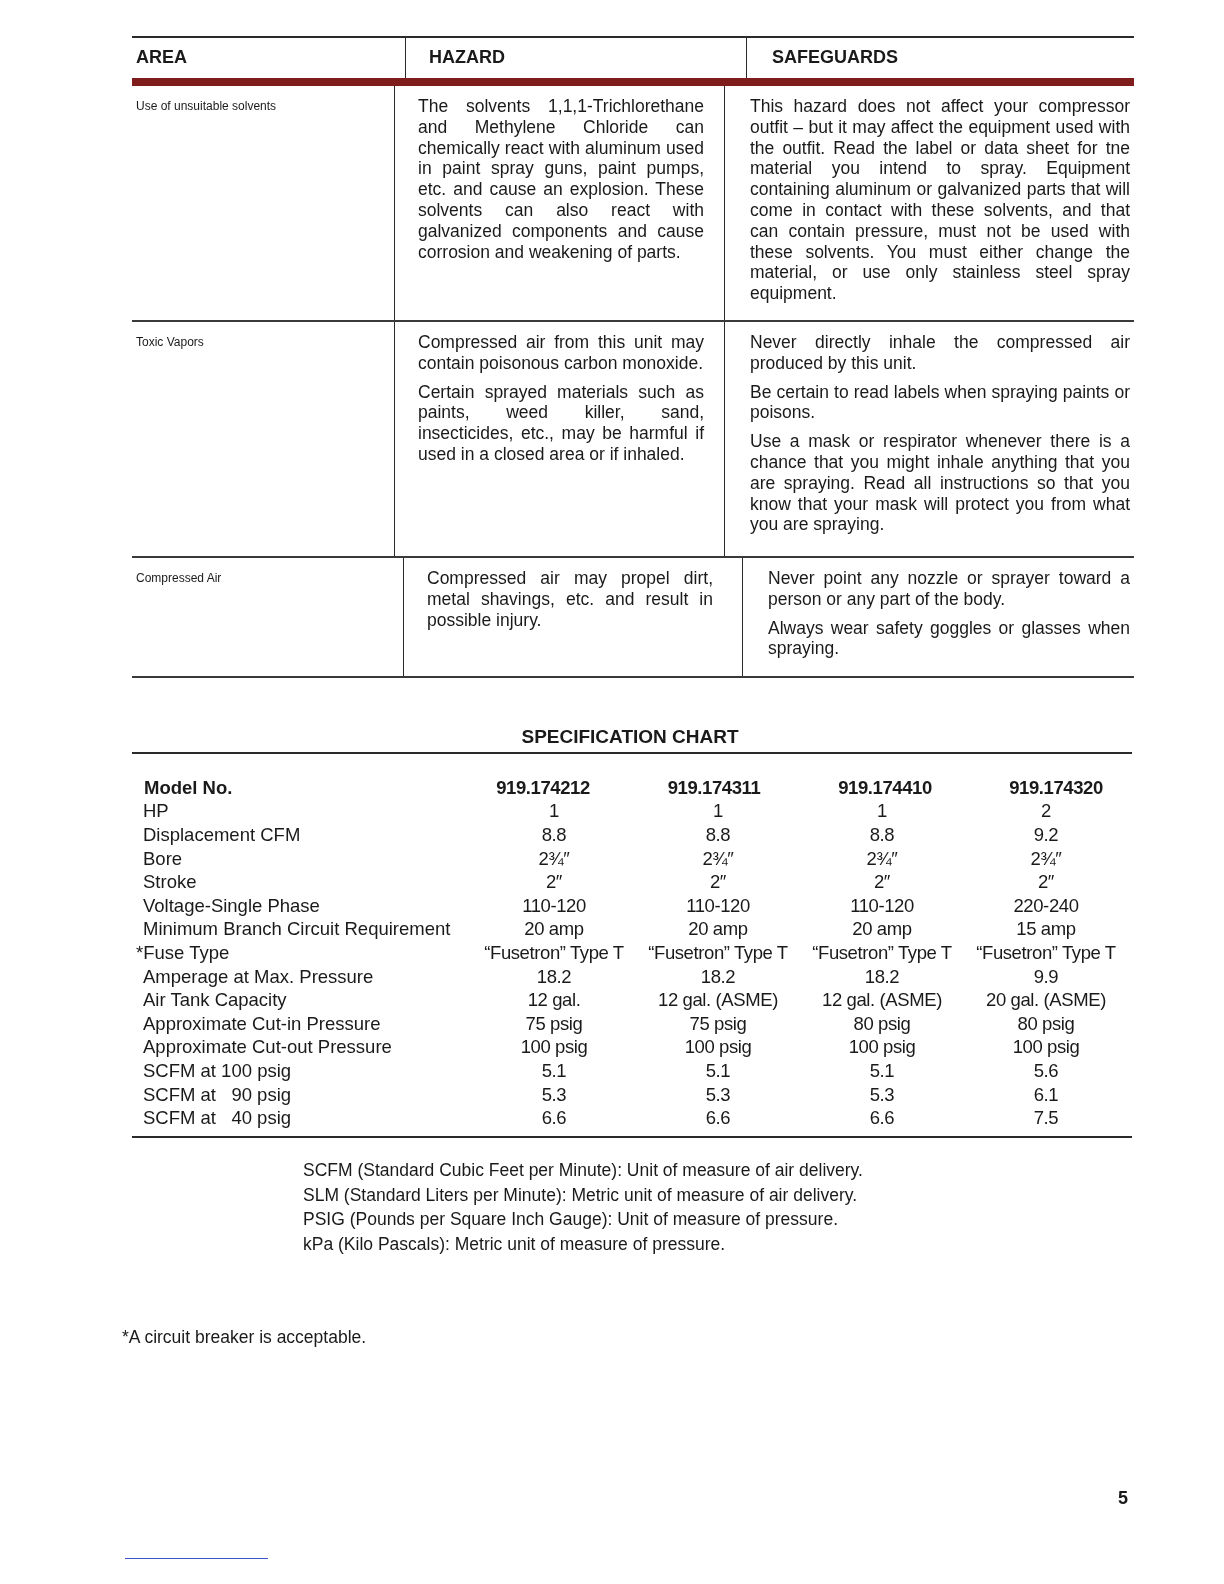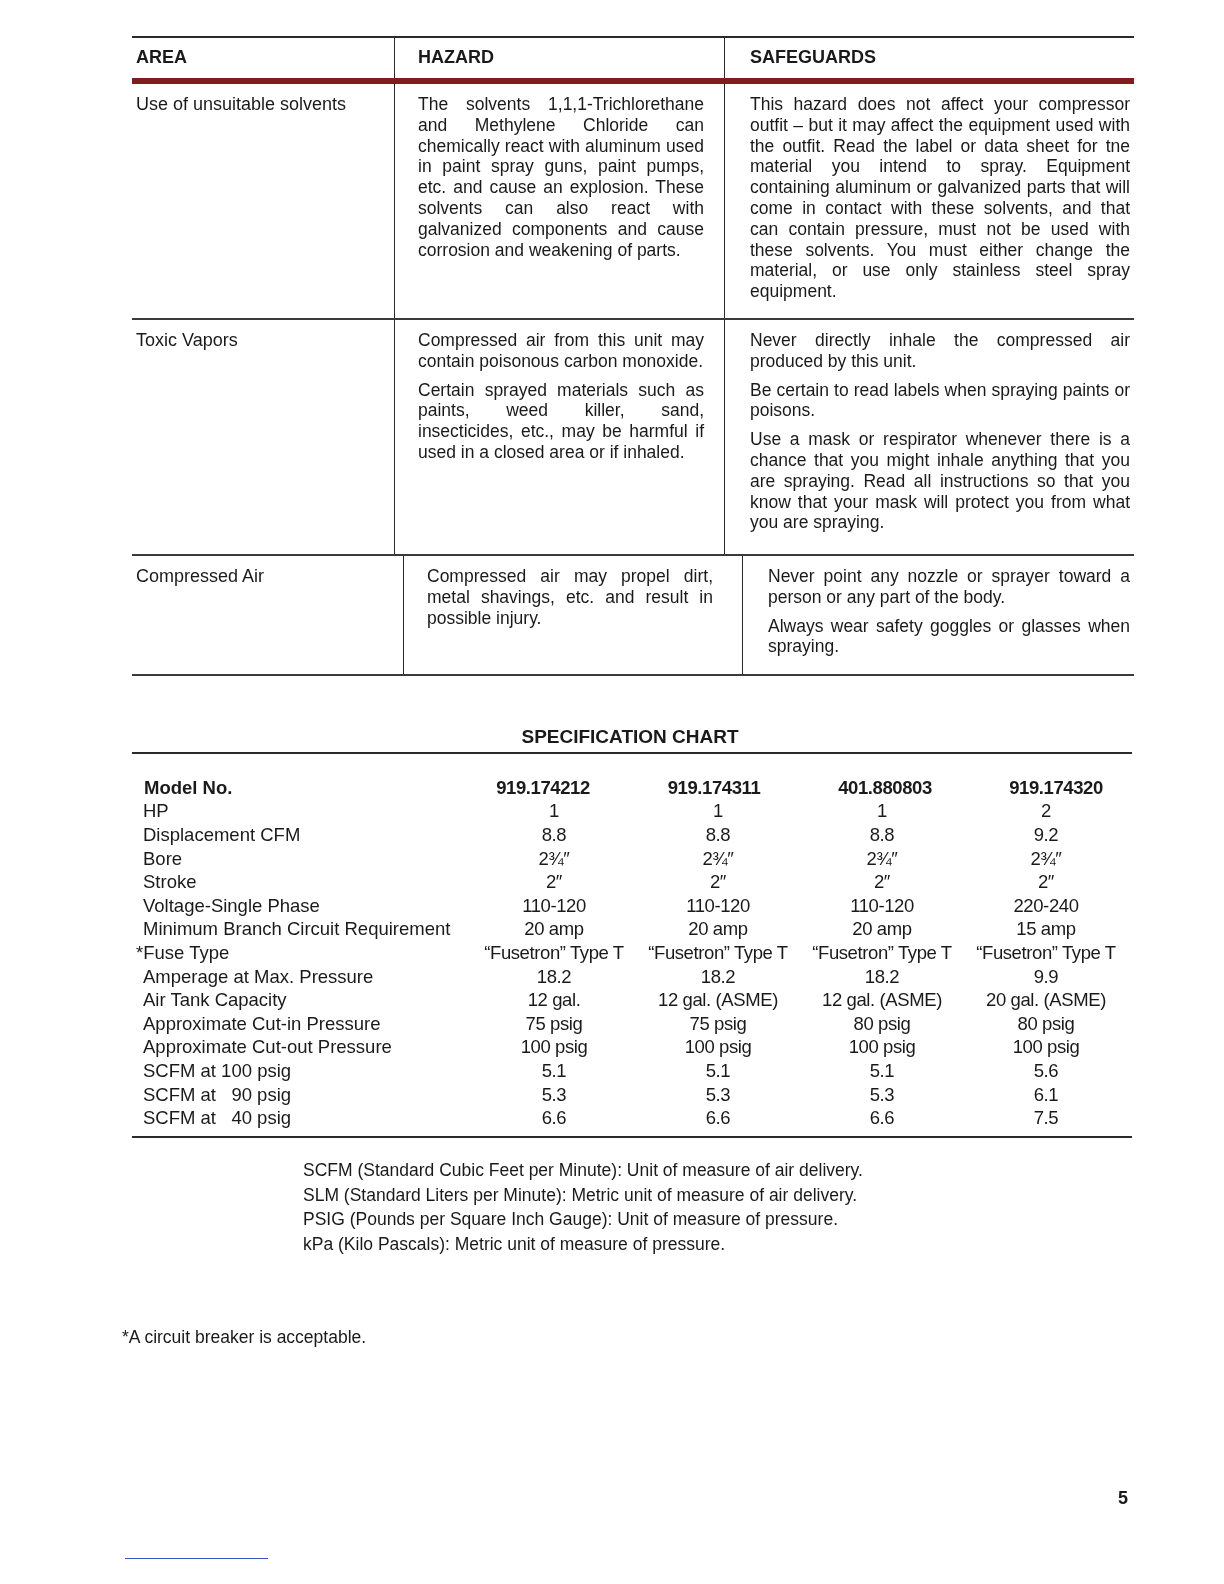--- a/index.html
+++ b/index.html
@@ -6,28 +6,28 @@
   body {
     width: 1224px; height: 1584px; position: relative; overflow: hidden;
     font-family: "Liberation Sans", sans-serif; color: #1a1a1a;
   }
   
   .hazard-table {
     position: absolute; left: 132px; top: 36px; width: 1002px;
     border-top: 2px solid #2a2a2a;
   }
   .hz-head, .hz-row { display: flex; }
-  .hz-head { border-bottom: 6px solid #7f1d1d; height: 40px; }
+  .hz-head { border-bottom: 8px solid #7f1d1d; height: 40px; gap: 11px; }
   .hz-row { border-bottom: 2px solid #3a3a3a; }
   .hz-c1 { width: 262px; padding-left: 4px; box-sizing: border-box; }
   .hz-c2 { width: 330px; border-left: 1.5px solid #2a2a2a; box-sizing: border-box; padding-left: 23px; padding-right: 20px; }
   .hz-c3 { flex: 1; border-left: 1.5px solid #2a2a2a; box-sizing: border-box; padding-left: 25px; padding-right: 4px; }
   .hz-head div { font-weight: bold; font-size: 18px; padding-top: 9px; }
   .hz-row .hz-c1, .hz-row .hz-c2, .hz-row .hz-c3 { padding-top: 10px; font-size: 17.5px; line-height: 20.8px; }
-  .hz-row .hz-c1 { font-size: 18px; }
+  .hz-row .hz-c1 { font-size: 12px; }
   .hz-c2 p, .hz-c3 p { margin: 0 0 8px 0; text-align: justify; text-align-last: left; }
   .row1 { height: 234px; }
   .row2 { height: 234px; }
   .row3 { height: 118px; gap: 9px; }
 
   
   .spec-title {
     position: absolute; left: 0; width: 1260px; top: 726px; text-align: center;
     font-weight: bold; font-size: 19px;
   }
@@ -94,21 +94,21 @@
     </div>
   </div>
 </div>
 
 <div class="spec-title">SPECIFICATION CHART</div>
 <div class="spec-table">
   <div class="spec-row head">
     <div class="spec-label">Model No.</div>
     <div class="spec-val">919.174212</div>
     <div class="spec-val">919.174311</div>
-    <div class="spec-val">401.880803</div>
+    <div class="spec-val">919.174410</div>
     <div class="spec-val">919.174320</div>
   </div>
   <div id="spec-rows">
       <div class="spec-row">
         <div class="spec-label">HP</div>
         <div class="spec-val">1</div>
         <div class="spec-val">1</div>
         <div class="spec-val">1</div>
         <div class="spec-val">2</div>
       </div>

